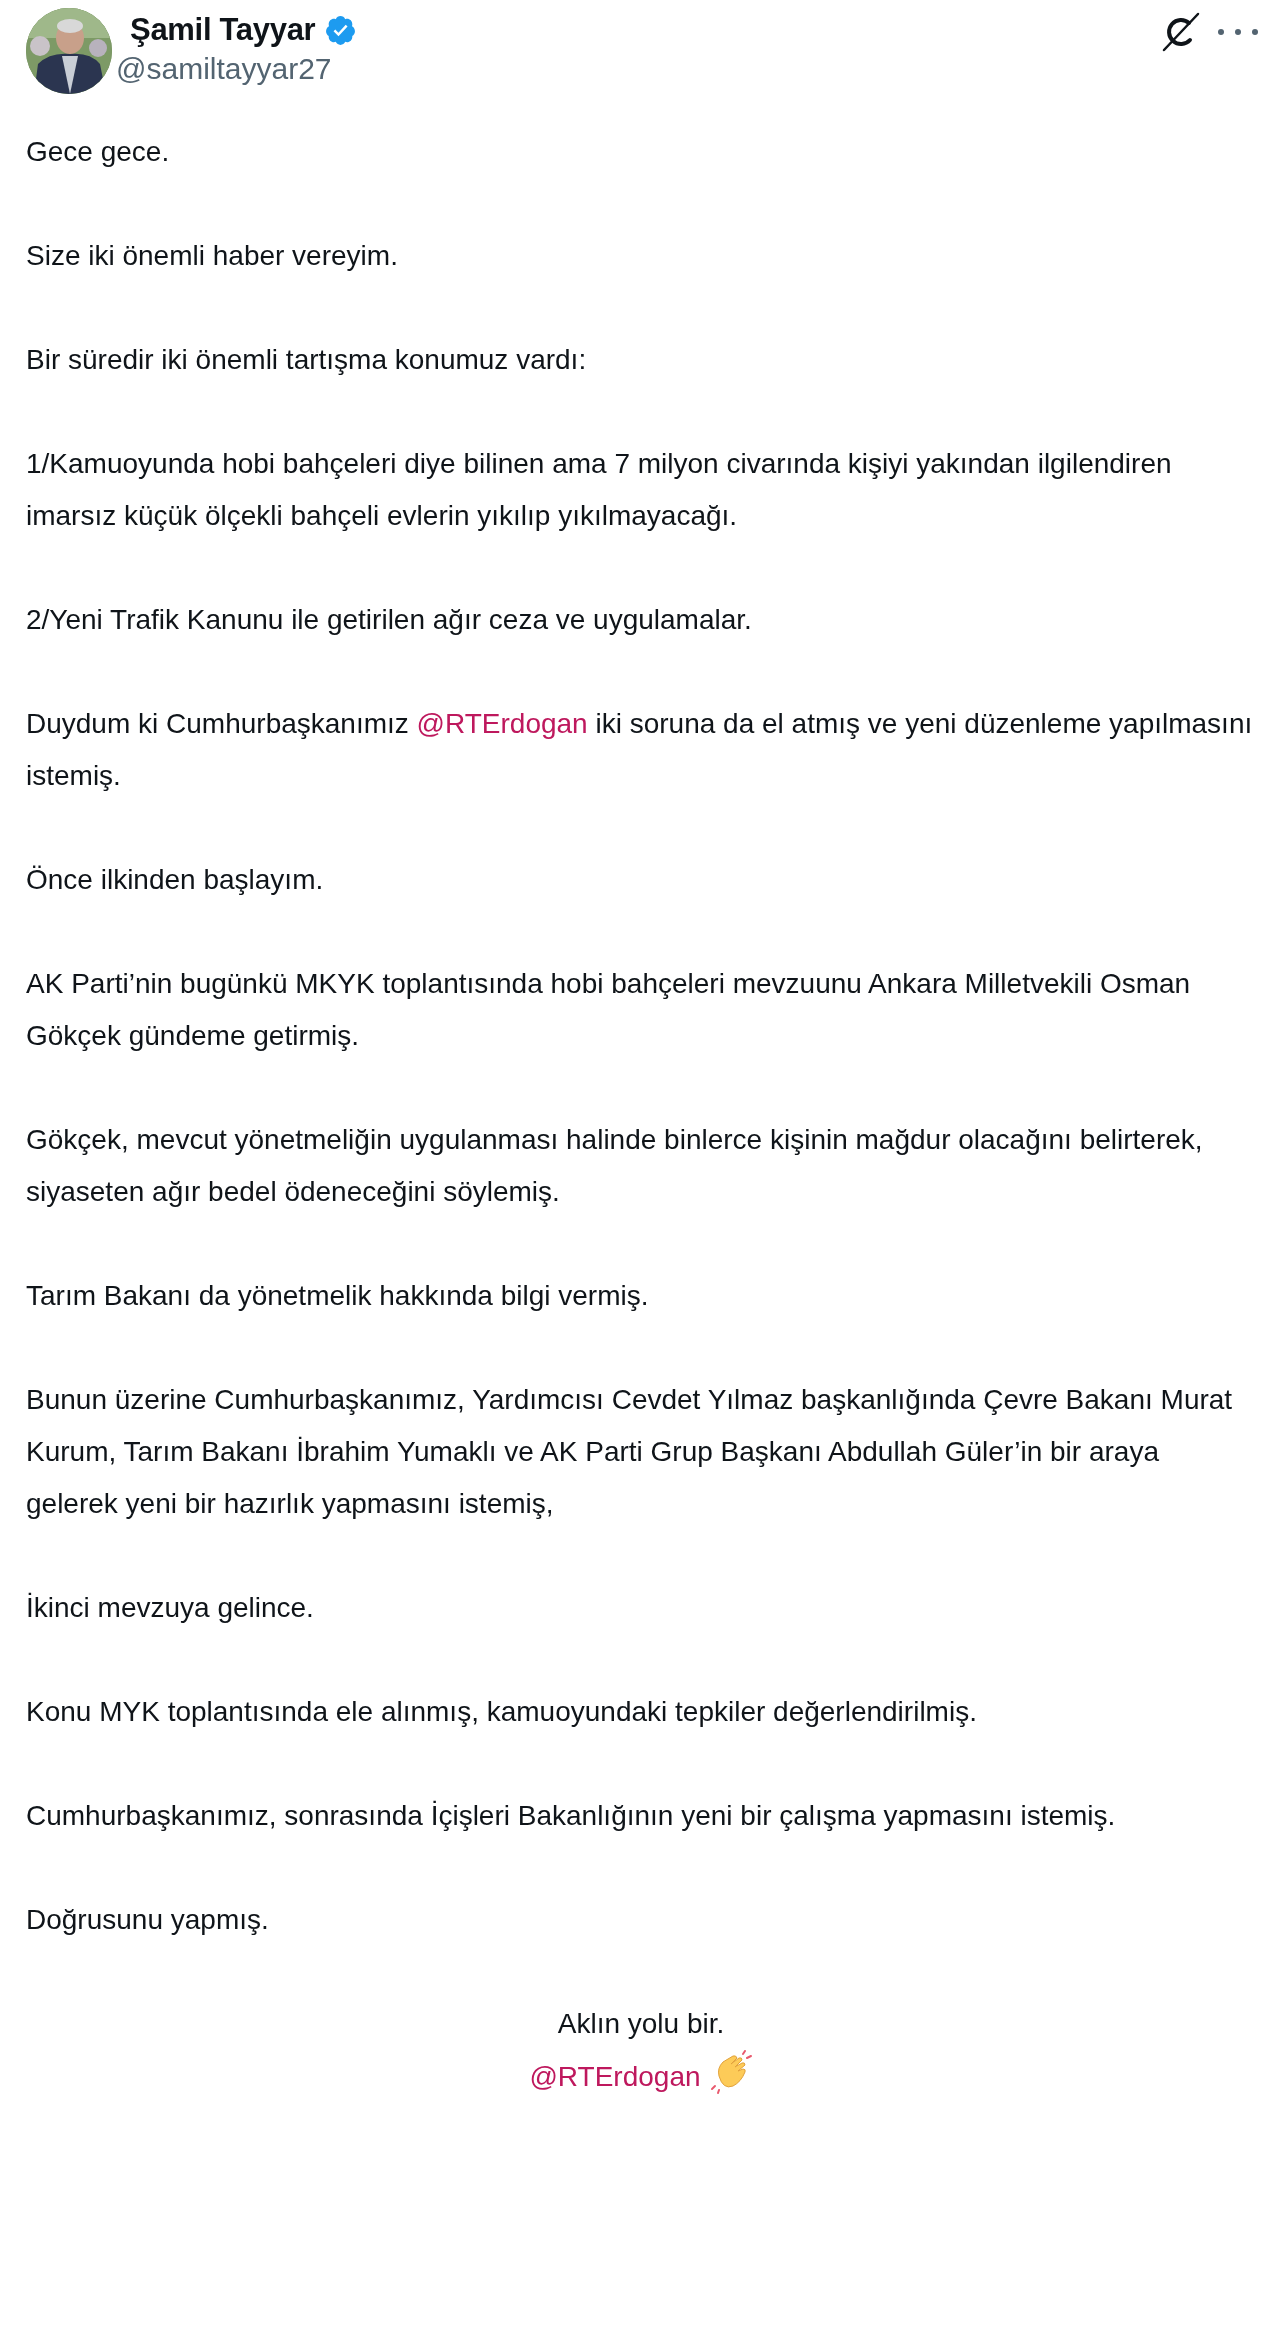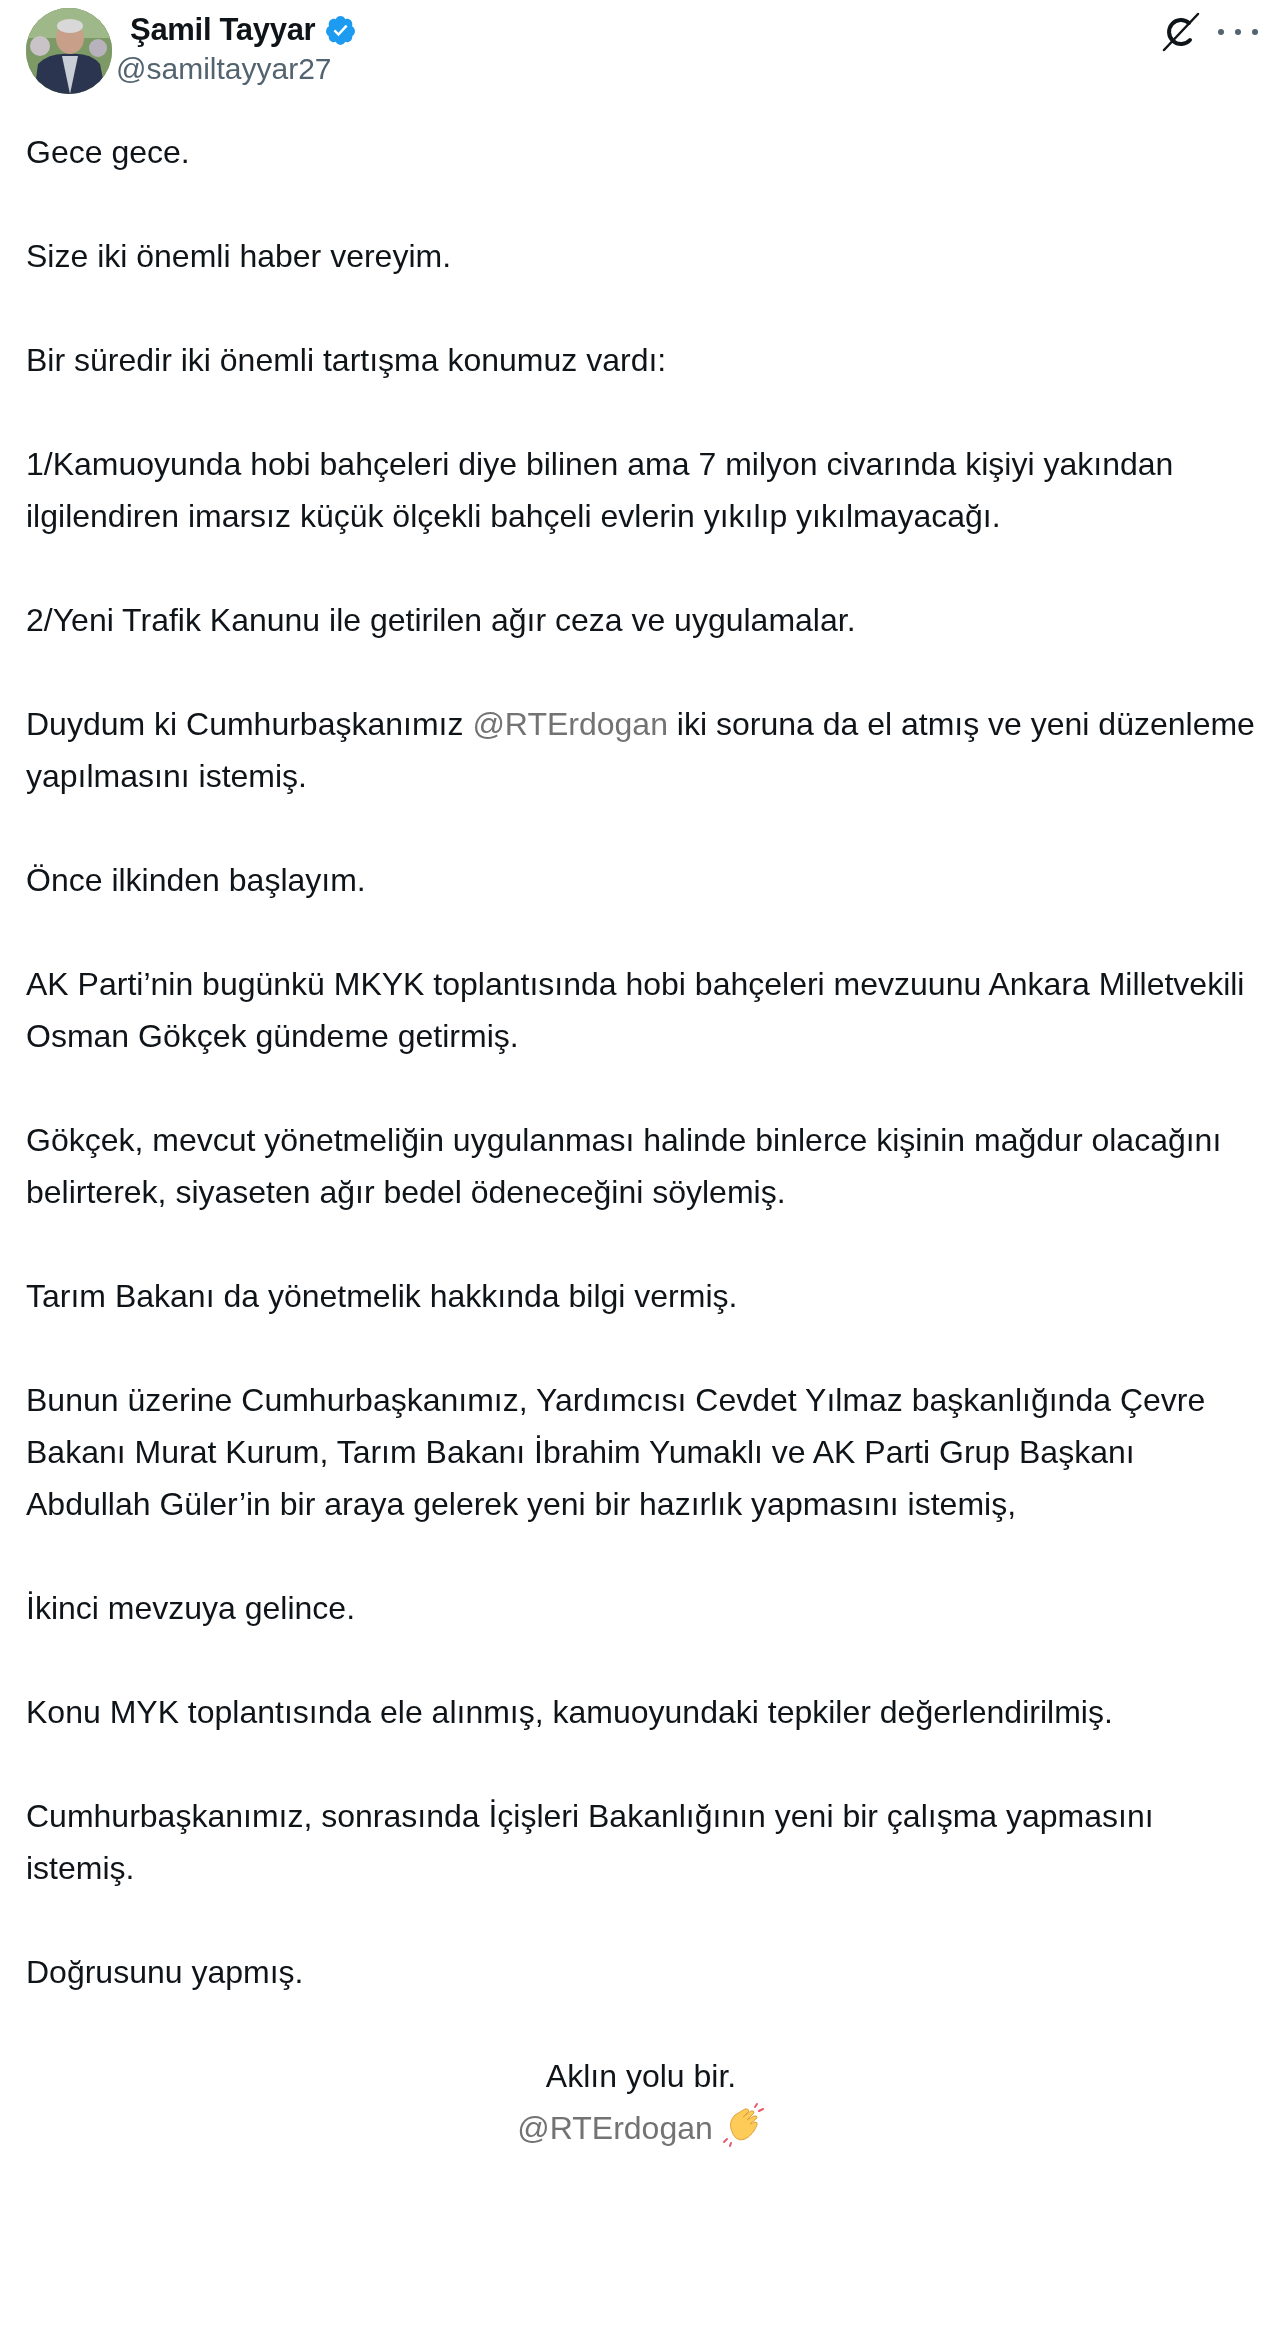--- a/index.html
+++ b/index.html
@@ -10,25 +10,25 @@
             overflow: hidden; background: #6f8a5a; }
   .avatar svg { display: block; }
   .name-row { position: absolute; left: 130px; top: 10px; height: 40px; display: flex; align-items: center; }
   .name { font-size: 31px; font-weight: bold; letter-spacing: -0.3px; color: #0f1419; }
   .badge { margin-left: 9px; width: 33px; height: 33px; display: inline-block; }
   .handle { position: absolute; left: 116px; top: 52px; font-size: 30px; color: #536471; }
   .grok { position: absolute; left: 1158px; top: 10px; width: 44px; height: 44px; }
   .more { position: absolute; left: 1218px; top: 18px; width: 40px; height: 28px; display: flex;
           align-items: center; justify-content: space-between; cursor: pointer; }
   .more span { width: 6px; height: 6px; border-radius: 50%; background: #536471; display: block; }
-  .body { position: absolute; left: 26px; top: 126px; width: 1230px; font-size: 32px; line-height: 52px;
+  .body { position: absolute; left: 26px; top: 126px; width: 1230px; font-size: 28px; line-height: 52px;
           color: #0f1419; }
   .para { margin: 0 0 52px 0; white-space: normal; }
   .para.tight { margin-bottom: 0; text-align: center; }
-  .mention { color: #737373; text-decoration: none; cursor: pointer; }
+  .mention { color: #be185d; text-decoration: none; cursor: pointer; }
   .emoji { display: inline-block; width: 44px; height: 44px; vertical-align: -8px; margin-left: 8px; }
 </style>
 </head>
 <body>
 
 <div class="header">
   <div class="avatar">
     <svg width="86" height="86" viewBox="0 0 86 86">
       <rect width="86" height="86" fill="#7d9a66"></rect>
       <rect x="0" y="0" width="86" height="30" fill="#9fb88a"></rect>

